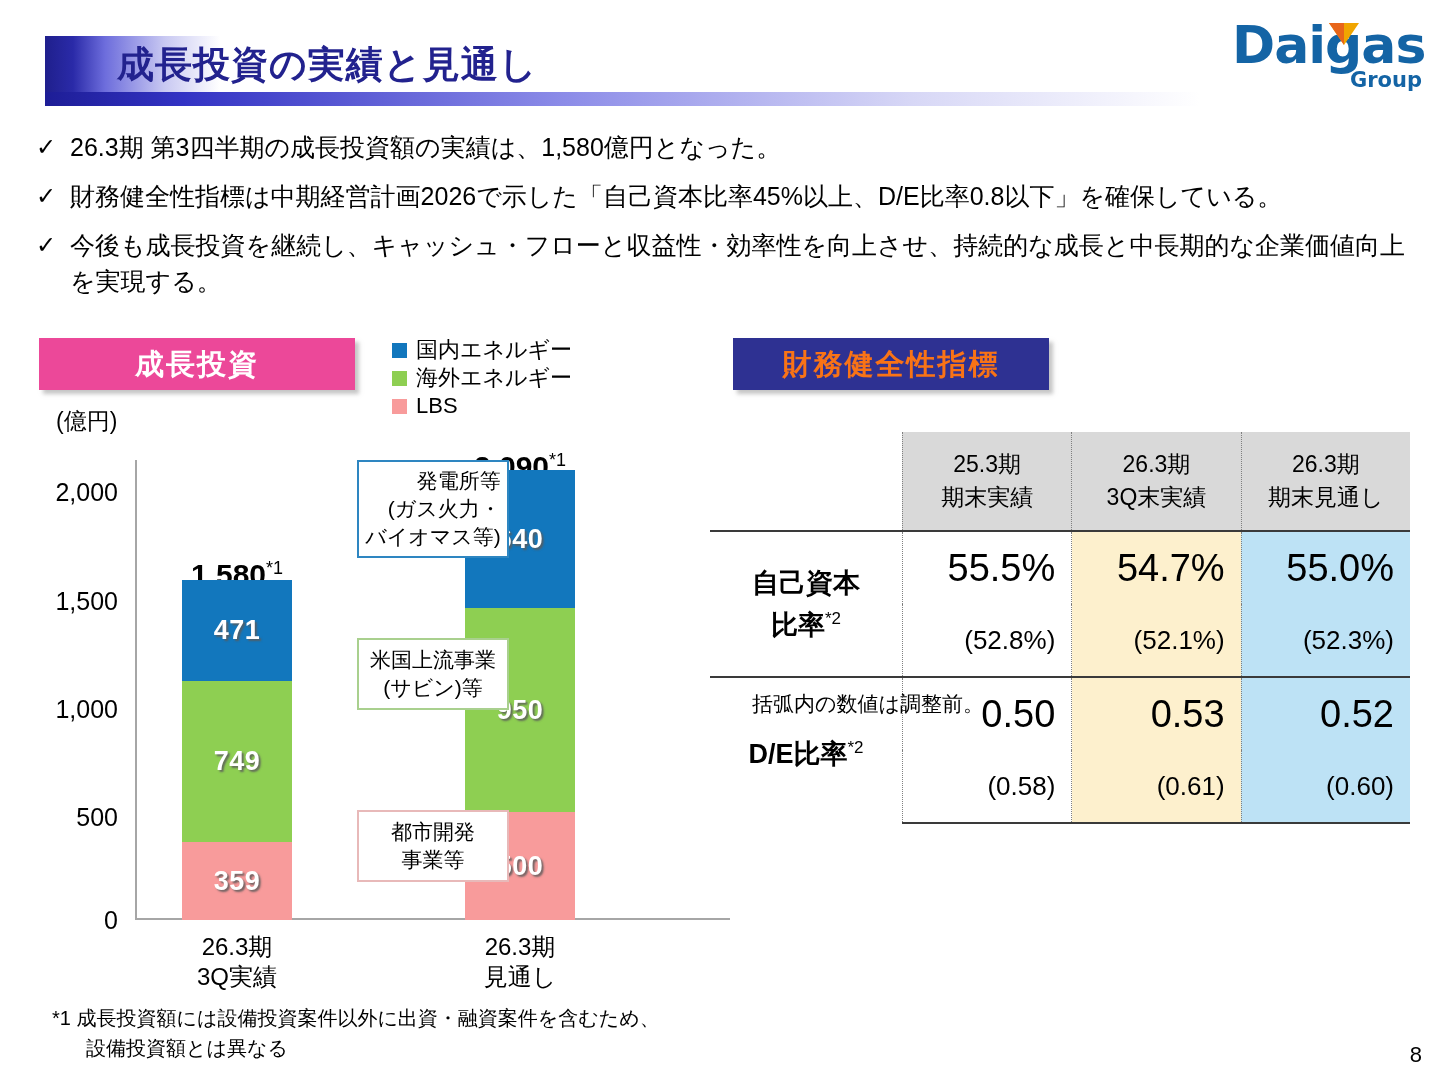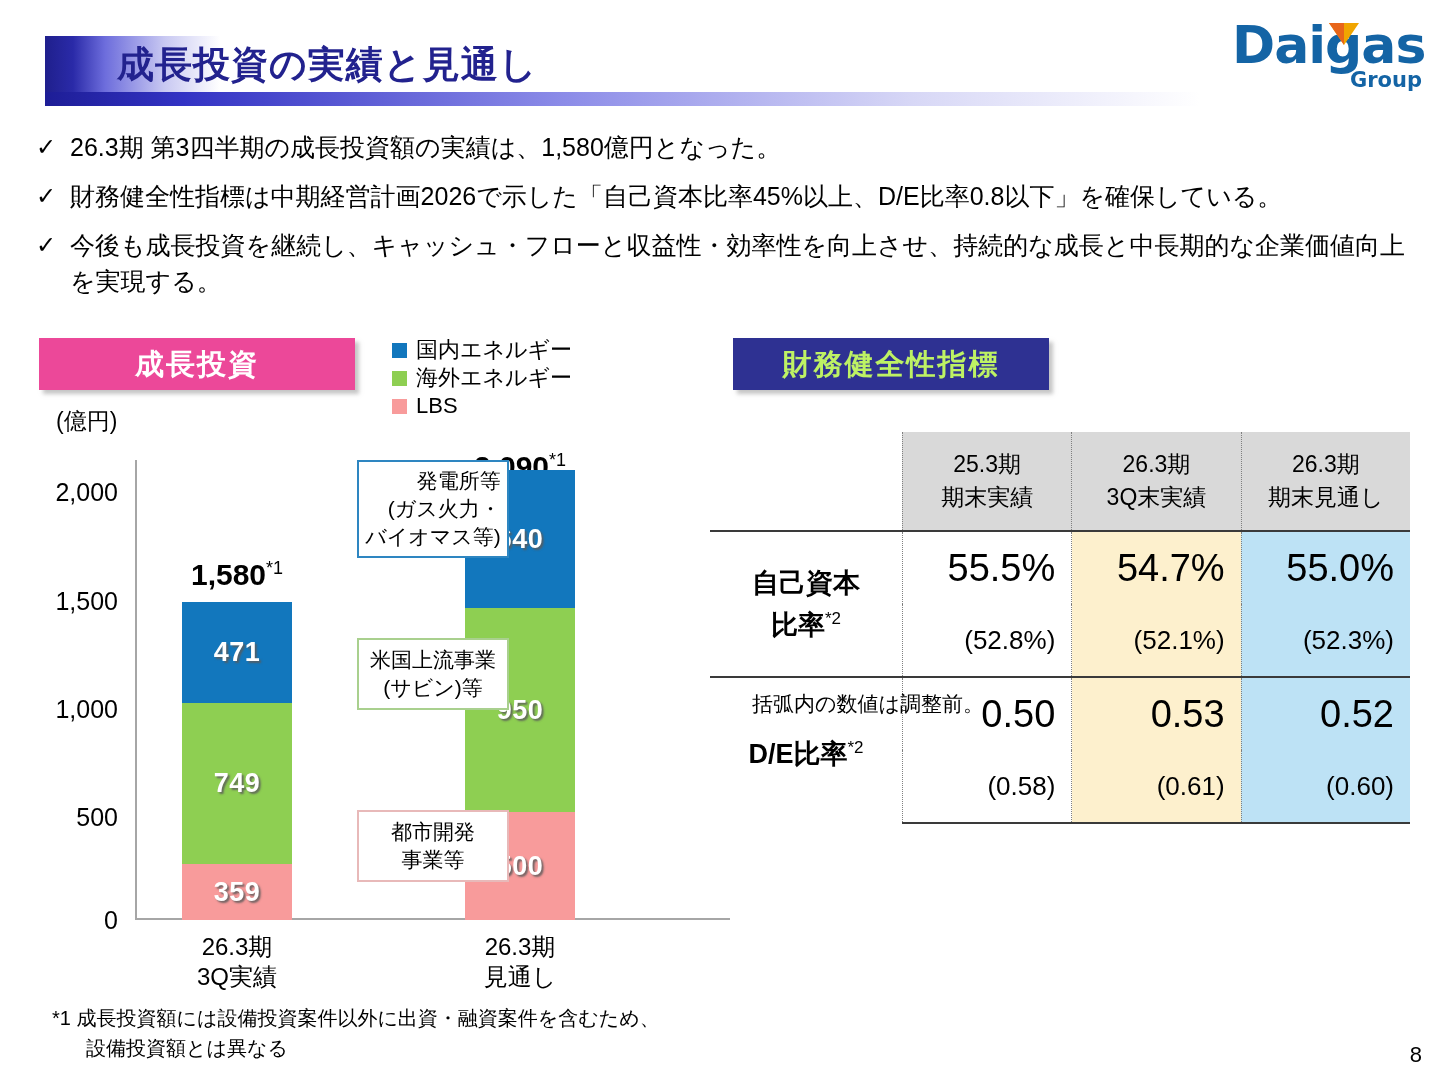--- a/index.html
+++ b/index.html
@@ -110,21 +110,21 @@
     display:flex;align-items:center;justify-content:center;
     text-align:center;font-size:21px;line-height:28px;
     box-sizing:border-box;
   }
   
   #fin-title-box{
     position:absolute;left:733px;top:338px;width:316px;height:52px;
     background:#2e3192;box-shadow:4px 4px 4px rgba(150,150,150,0.55);
   }
   #fin-title-text{
-    color:#bef264;font-size:29px;font-weight:bold;
+    color:#f97316;font-size:29px;font-weight:bold;
     text-align:center;line-height:52px;letter-spacing:2px;
   }
   #fin-table{
     position:absolute;left:710px;top:432px;width:700px;
     border-collapse:collapse;
   }
   #fin-table td,#fin-table th{padding:16px;margin:0;}
   .th-blank{width:235px;}
   .th-col{
     width:155px;background:#d9d9d9;
@@ -226,21 +226,21 @@
   <div class="bar-total" style="left:-13px;top:98px;">
     <span>1,580</span><sup>*1</sup>
   </div>
   <div class="bar-col" style="left:47px;">
     <div class="seg" style="height:101px;background:#1277bd;">
       <span class="seg-label">471</span>
     </div>
     <div class="seg" style="height:161px;background:#8ecf52;">
       <span class="seg-label">749</span>
     </div>
-    <div class="seg" style="height:56px;background:#f89b9b;">
+    <div class="seg" style="height:78px;background:#f89b9b;">
       <span class="seg-label">359</span>
     </div>
   </div>
   <div class="xcat" style="left:-13px;top:472px;">
     <span>26.3期</span><br>
     <span>3Q実績</span>
   </div>
 
   <div class="bar-total" style="left:270px;top:-10px;">
     <span>2,090</span><sup>*1</sup>

